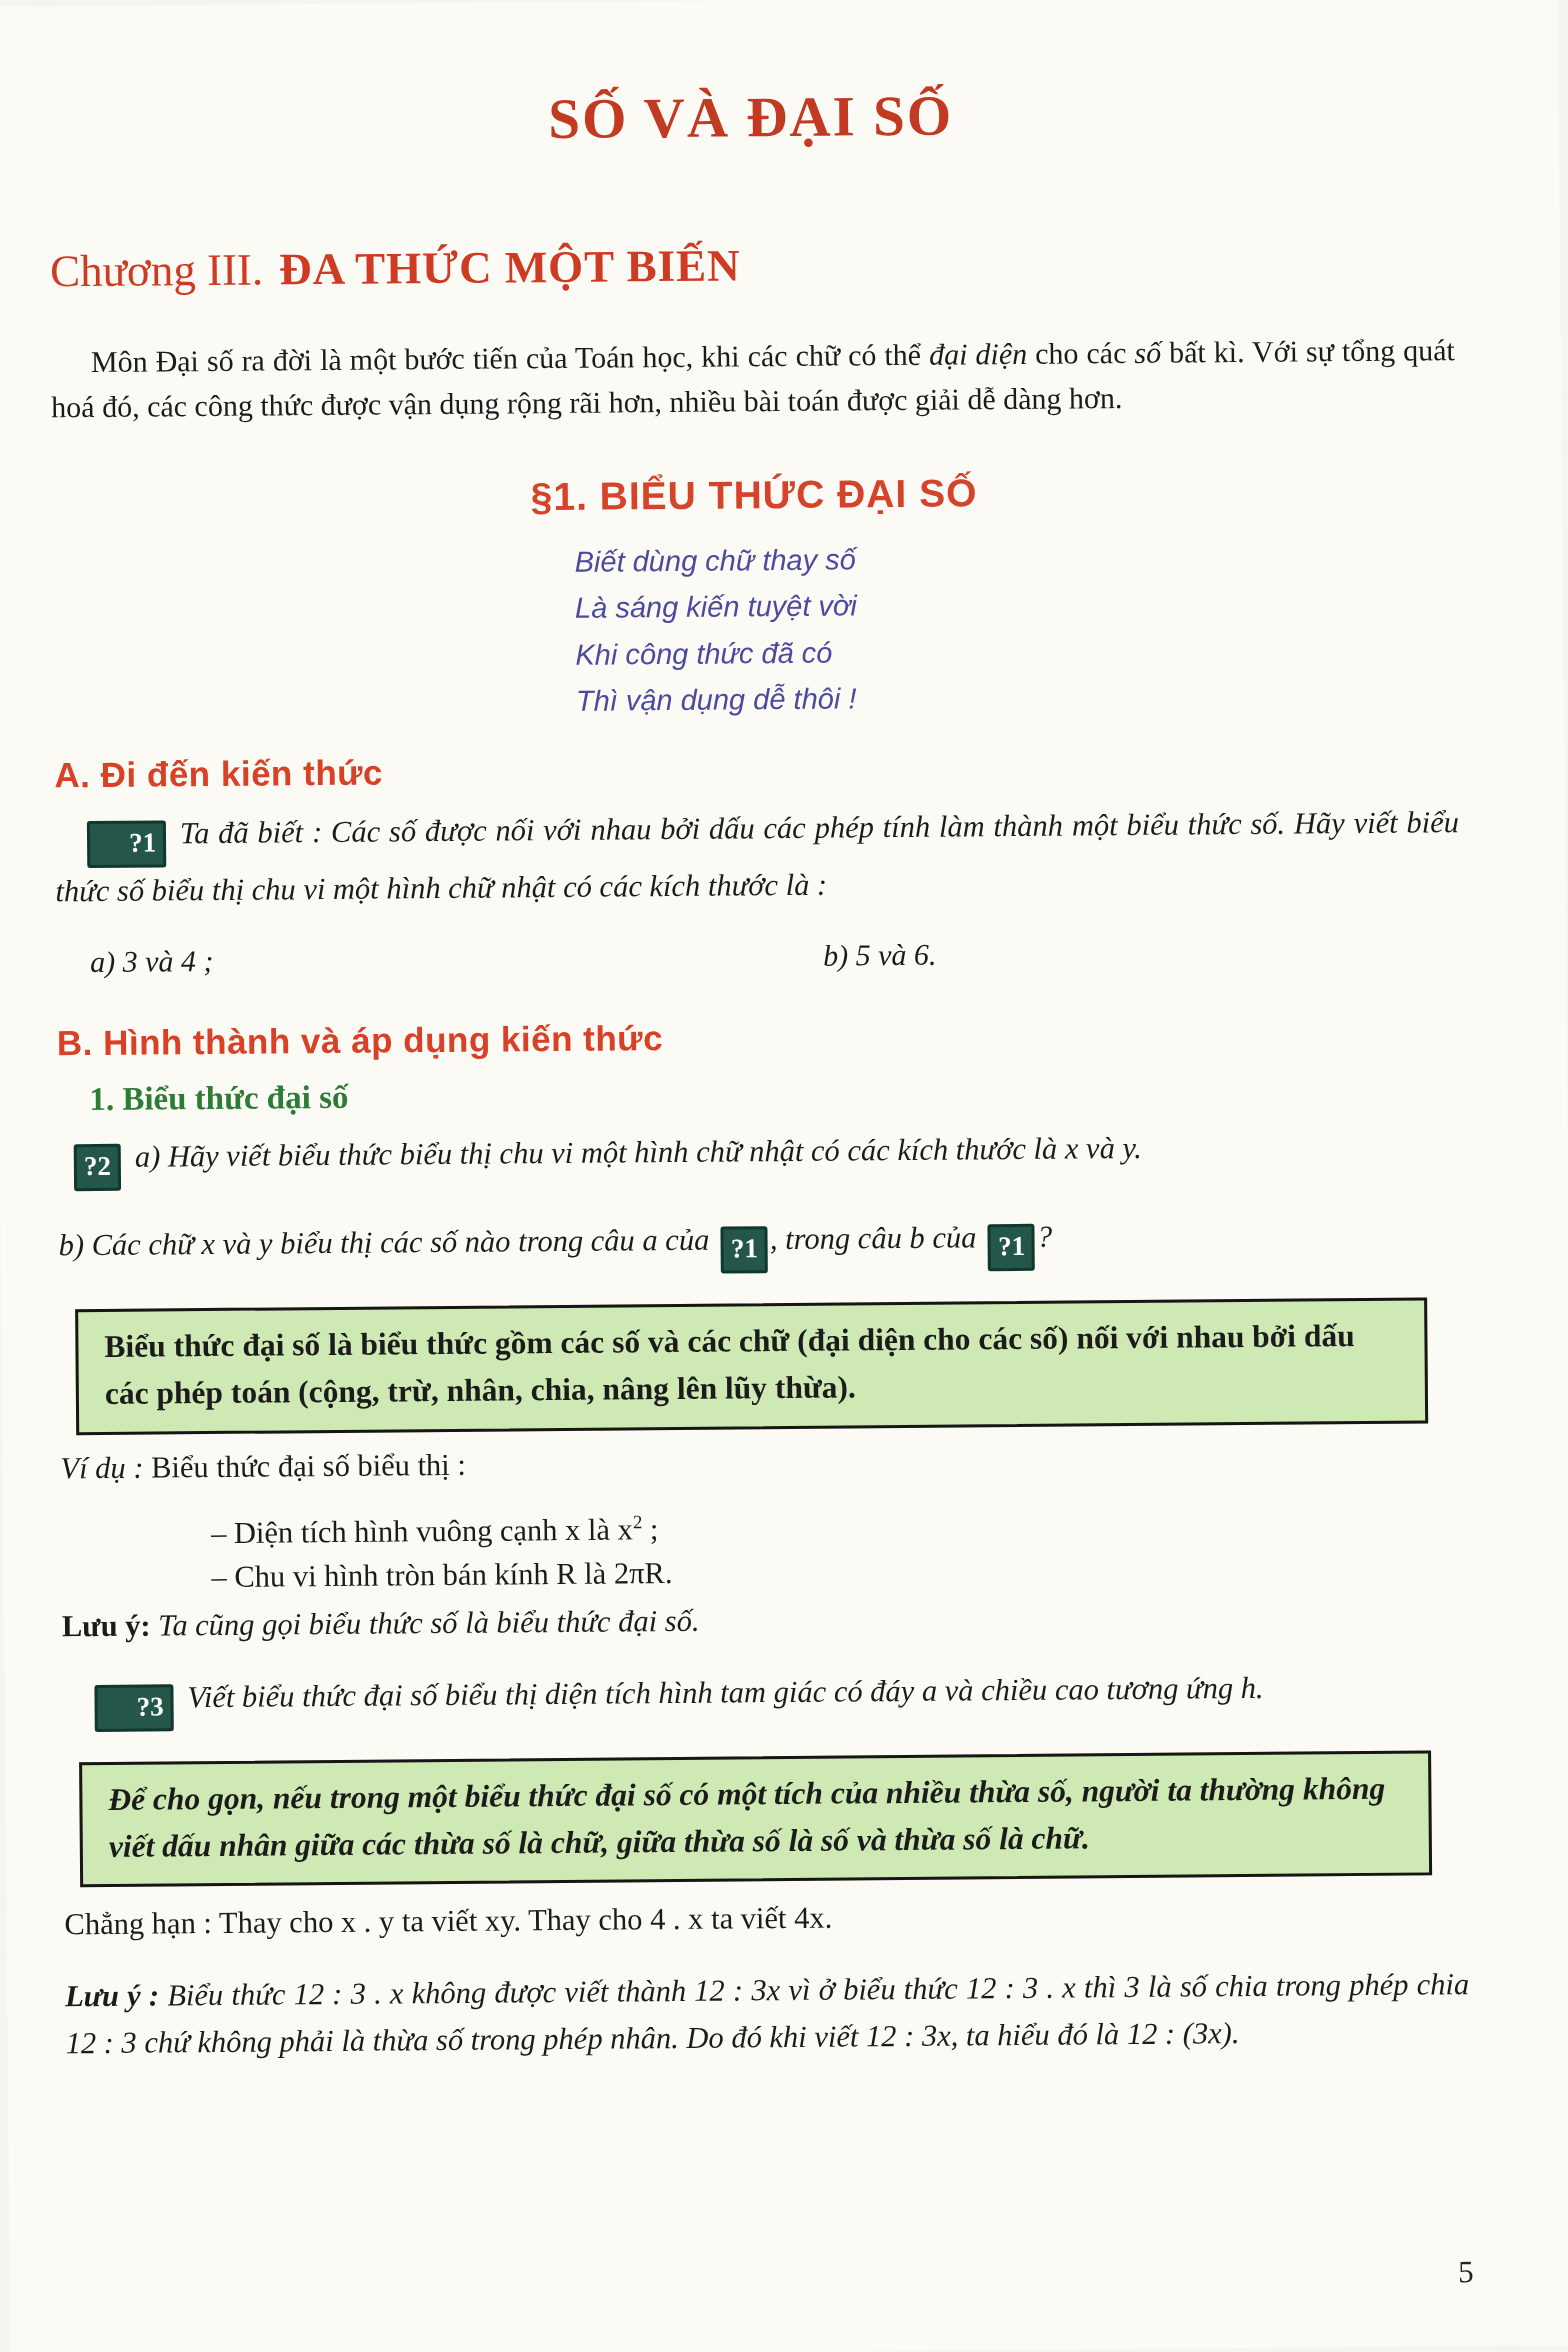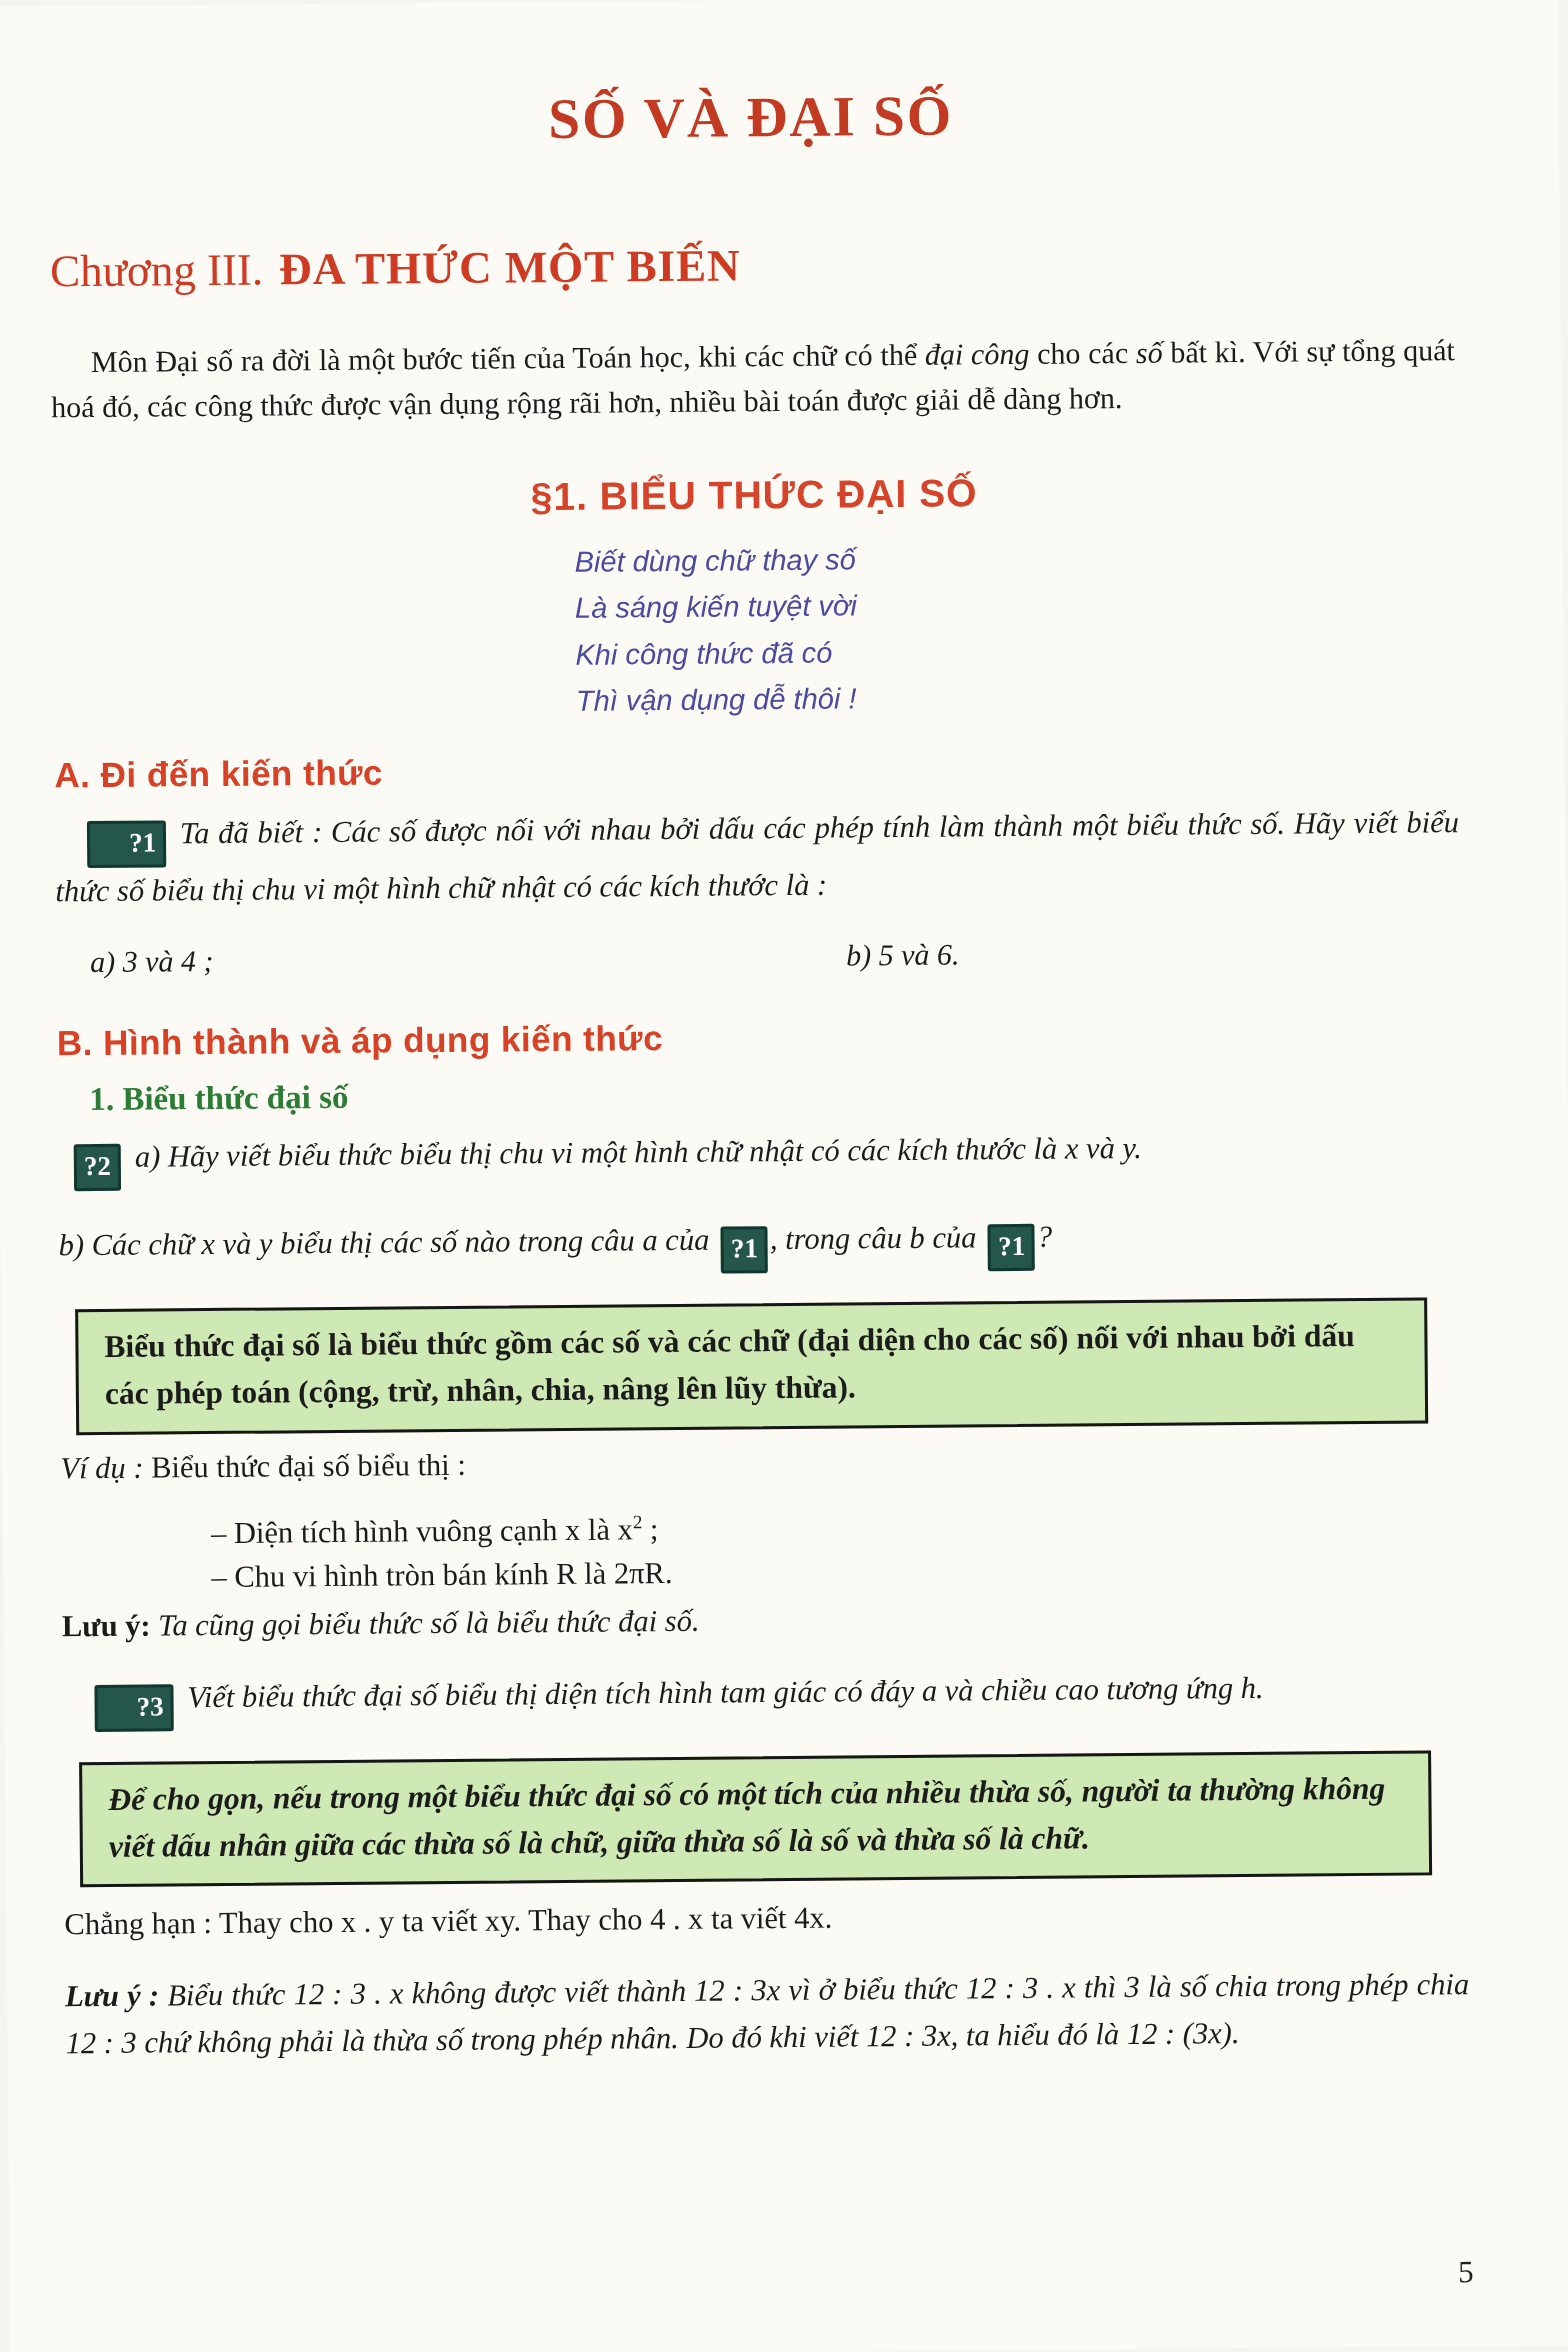--- a/index.html
+++ b/index.html
@@ -53,21 +53,21 @@
     display: inline-block;
     font-family: "Liberation Serif", serif; font-style: normal; font-weight: bold;
     font-size: 27px; line-height: 1; color: #ffffff;
     background: #24564a; border: 3px solid #11382e; border-radius: 3px;
     padding: 6px 7px 8px; margin-right: 14px; vertical-align: -8px;
   }
   .inline-ref { margin-left: 4px; margin-right: 2px; }
   .act1 { margin-top: 16px; text-indent: 32px; text-align: justify; }
   .options { margin-top: 12px; position: relative; font-size: 30px; height: 48px; }
   .opt-a { position: absolute; left: 34px; }
-  .opt-b { position: absolute; left: 790px; }
+  .opt-b { position: absolute; left: 767px; }
   .act2a { margin-top: 16px; margin-left: 16px; }
   .act2b { margin-top: 10px; }
   .greenbox {
     margin-top: 14px; margin-left: 16px; width: 1352px;
     background: #cfe9b4; border: 3px solid #161616;
     padding: 12px 26px 14px;
     font-weight: bold; font-size: 31.5px; line-height: 1.48;
   }
   .box2 { font-style: italic; }
   .vidu { margin-top: 16px; font-size: 30.5px; }
@@ -83,21 +83,21 @@
 <body>
 
 <div class="page">
 
   <h1 class="book-title">SỐ VÀ ĐẠI SỐ</h1>
 
   <div class="chapter">
     <span class="label">Chương III.</span><span class="name">ĐA THỨC MỘT BIẾN</span>
   </div>
 
-  <p class="intro"><span>Môn Đại số ra đời là một bước tiến của Toán học, khi các chữ có thể </span><i>đại công</i><span> cho các </span><i>số</i><span> bất kì. Với sự tổng quát hoá đó, các công thức được vận dụng rộng rãi hơn, nhiều bài toán được giải dễ dàng hơn.</span></p>
+  <p class="intro"><span>Môn Đại số ra đời là một bước tiến của Toán học, khi các chữ có thể </span><i>đại diện</i><span> cho các </span><i>số</i><span> bất kì. Với sự tổng quát hoá đó, các công thức được vận dụng rộng rãi hơn, nhiều bài toán được giải dễ dàng hơn.</span></p>
 
   <div class="sect-title">§1. BIỂU THỨC ĐẠI SỐ</div>
 
   <div class="poem">
     <div>Biết dùng chữ thay số</div>
     <div>Là sáng kiến tuyệt vời</div>
     <div>Khi công thức đã có</div>
     <div>Thì vận dụng dễ thôi !</div>
   </div>
 

